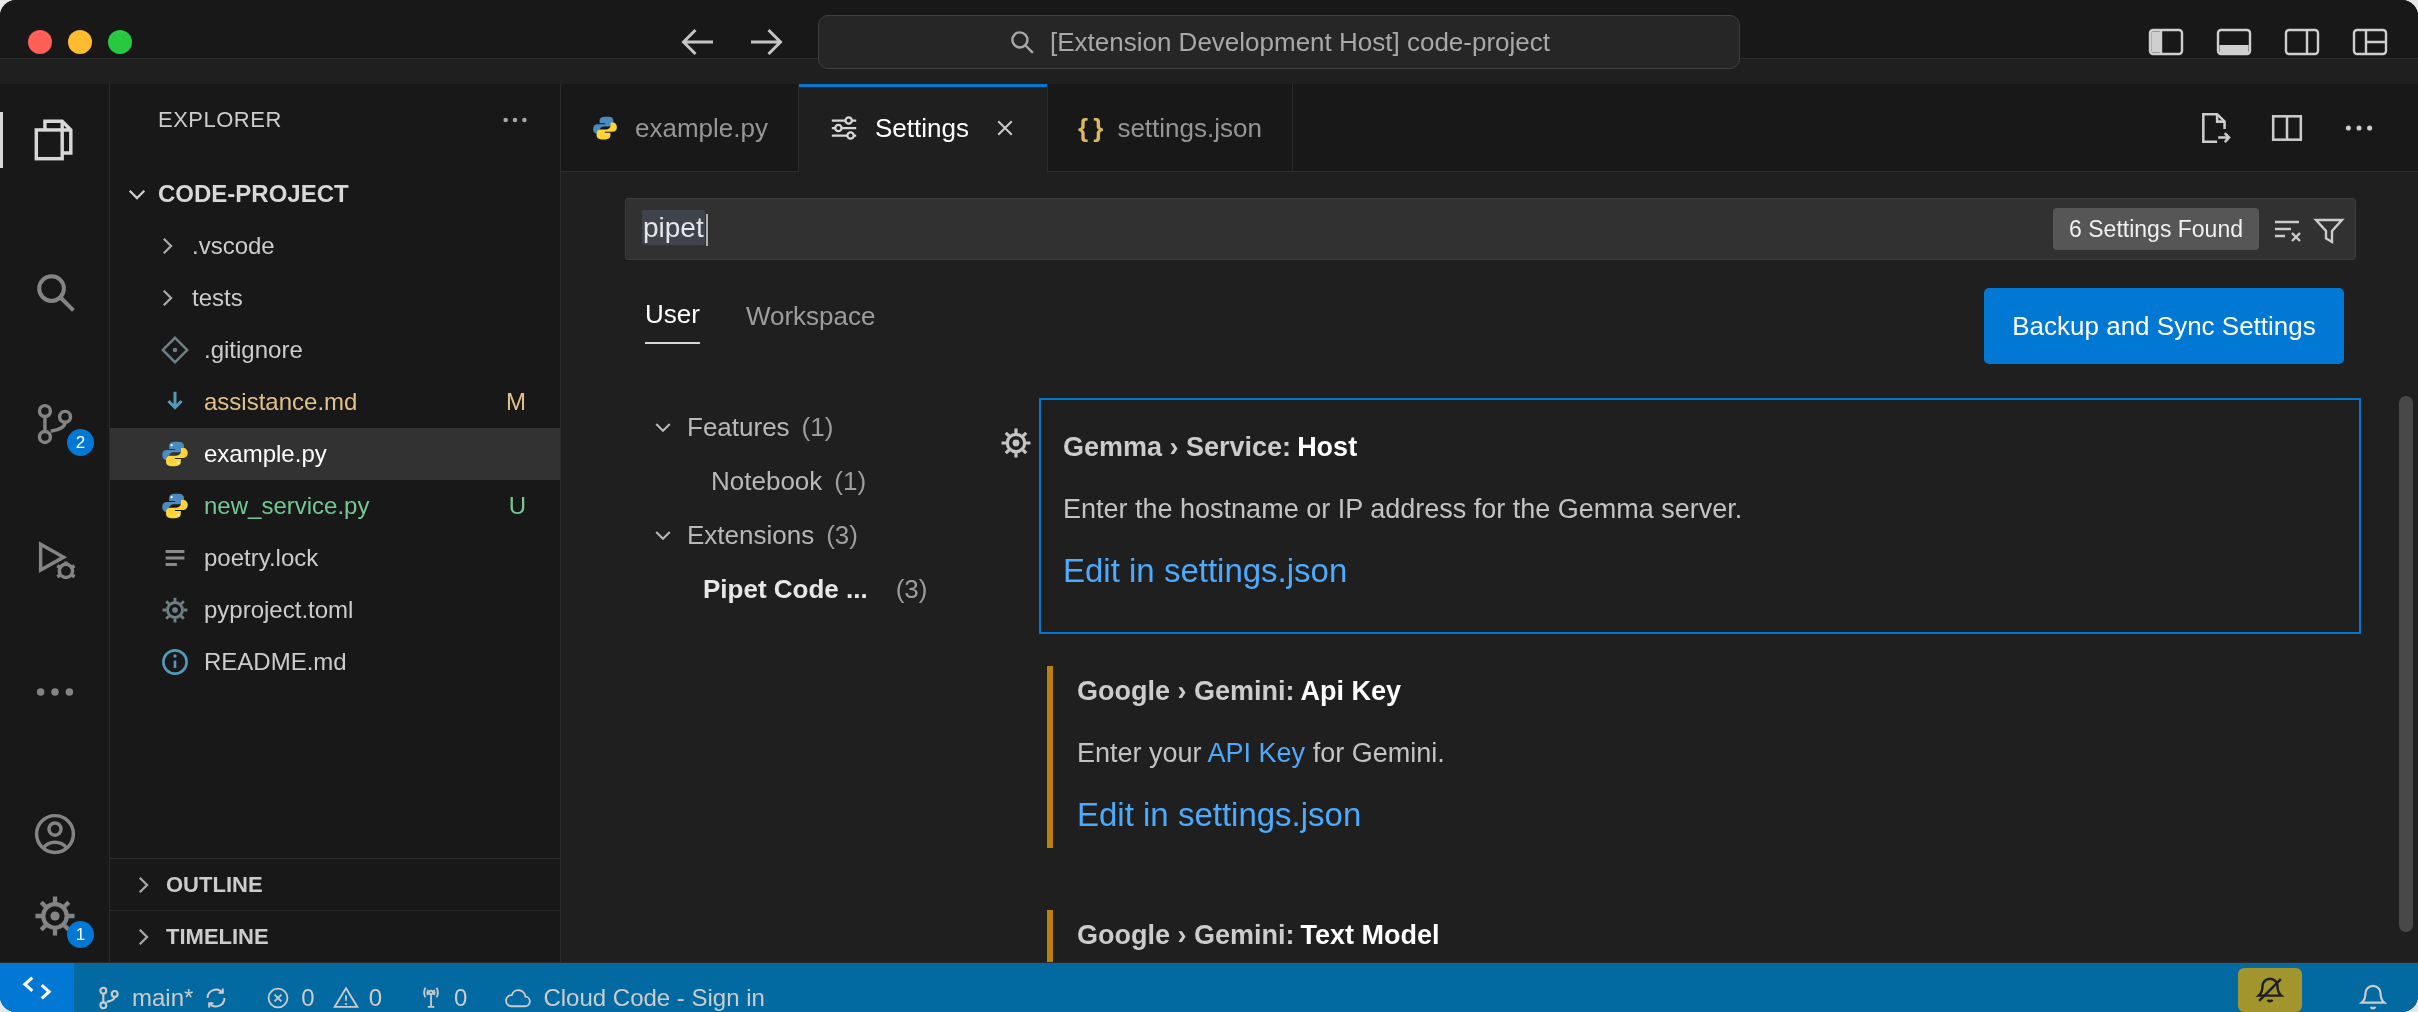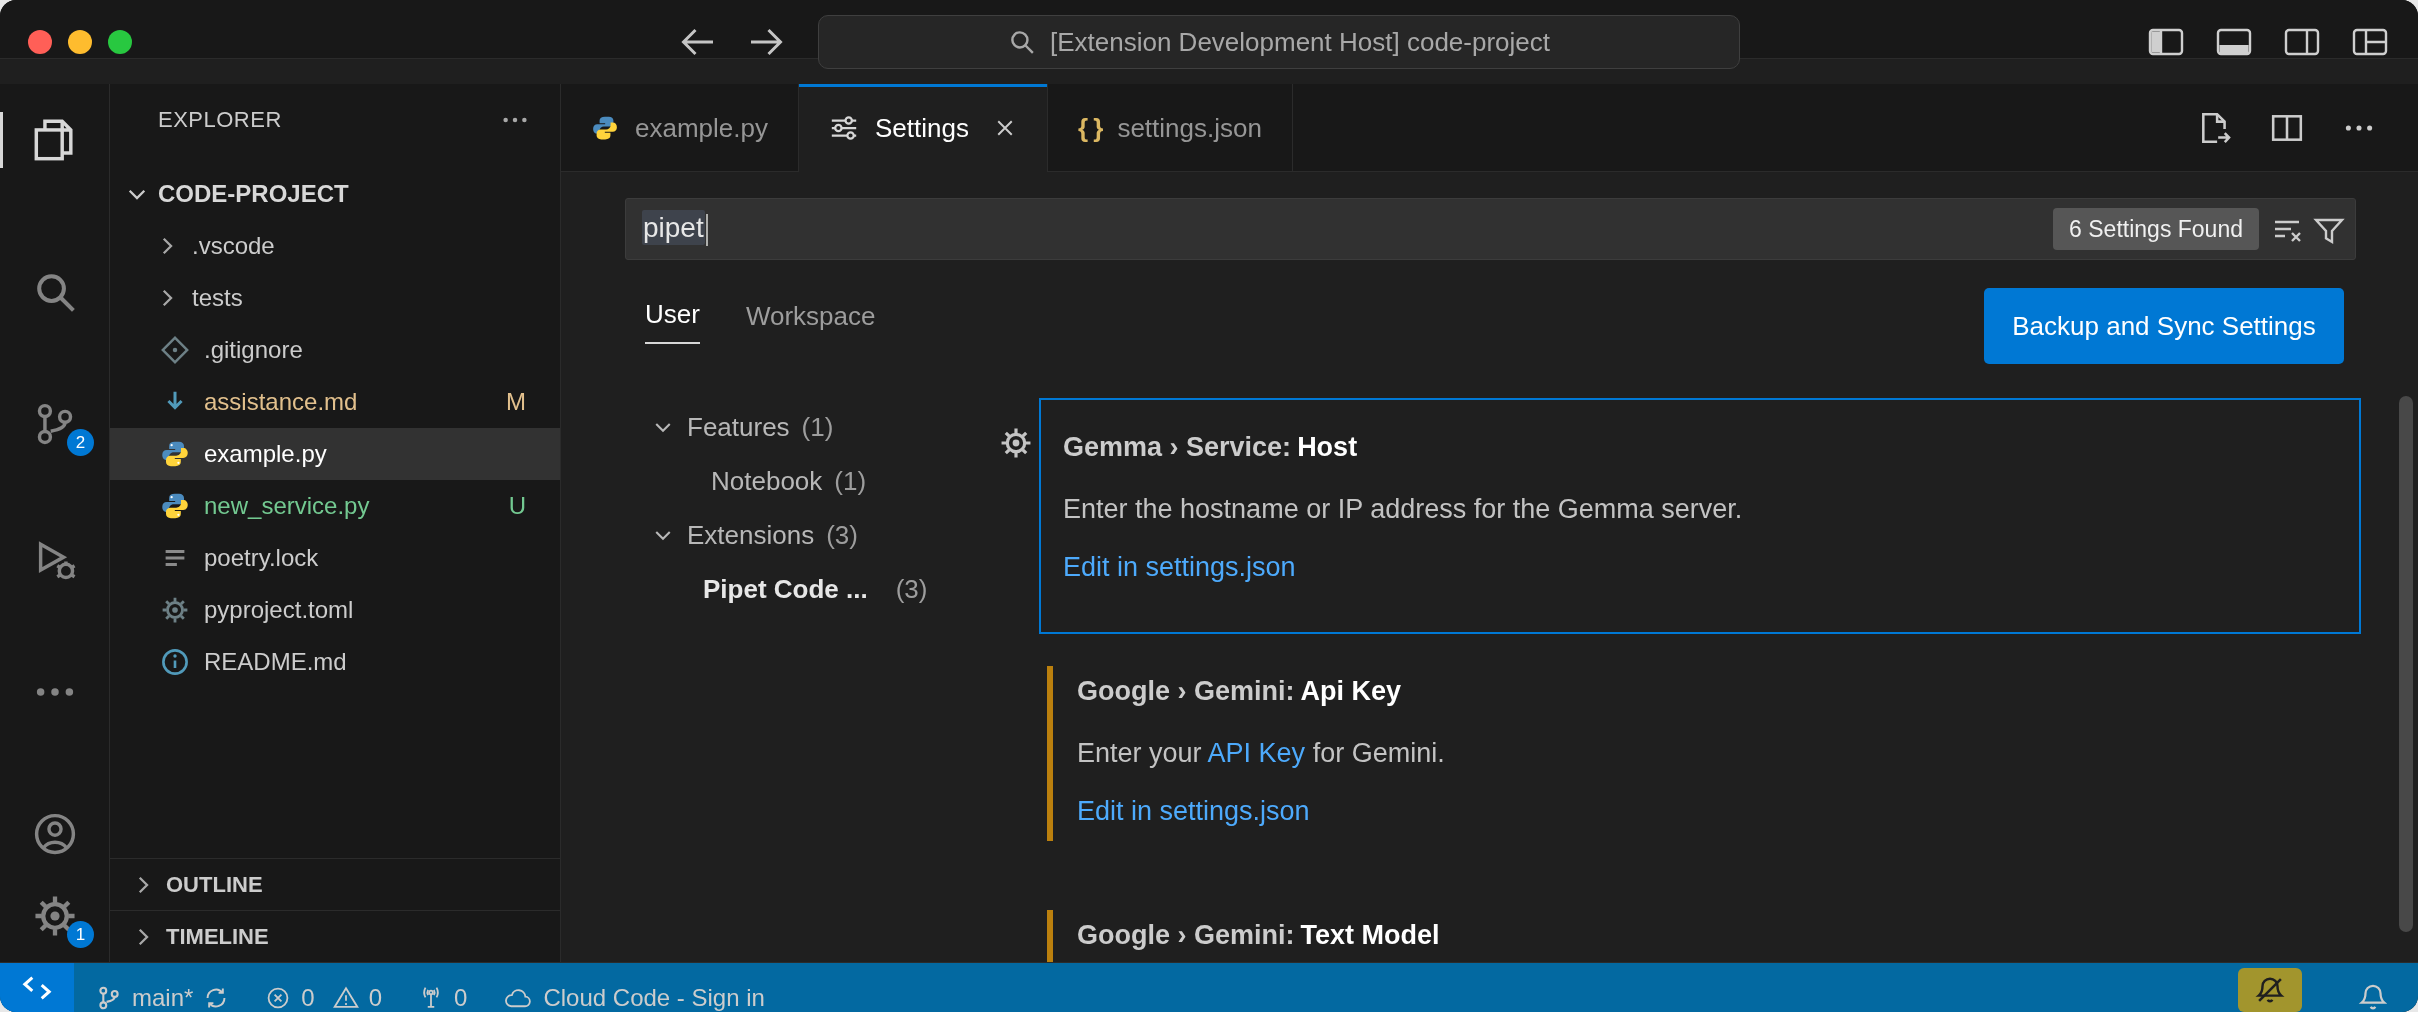--- a/index.html
+++ b/index.html
@@ -86,21 +86,21 @@
   .toc-chev { margin-right:12px; }
 
   .setting-gear { position:absolute; left:438px; top:254px; cursor:pointer; }
   .entry { position:absolute; }
   .entry.focused { border:2px solid #0078d4; padding:30px 22px; }
   .entry.modified { border-left:6px solid #bb800e; padding:8px 0 14px 24px; }
   .etitle { font-size:27px; line-height:34px; white-space:nowrap; }
   .ecat { color:#cccccc; font-weight:700; }
   .ename { color:#ffffff; font-weight:700; margin-left:6px; }
   .edesc { margin-top:28px; font-size:27px; color:#c3c3c3; line-height:34px; }
-  .elink { display:inline-block; margin-top:26px; font-size:27px; color:#4daafc; text-decoration:none; cursor:pointer;text-align:right; }
+  .elink { display:inline-block; margin-top:26px; font-size:33px; color:#4daafc; text-decoration:none; cursor:pointer;text-align:right; }
   .inline-link { color:#4daafc; cursor:pointer; }
   .scroll-thumb { position:absolute; right:5px; top:224px; width:14px; height:536px; background:rgba(121,121,121,.45); border-radius:7px; }
 
   
   .statusbar { position:absolute; left:0; right:0; bottom:0; height:50px; background:#0369a1; border-top:1px solid #2b2b2b; display:flex; align-items:flex-end; font-size:24px; color:#cccccc; }
   .remote { width:74px; height:100%; background:#0078d4; display:flex; align-items:center; justify-content:center; cursor:pointer; }
   .sitem { display:flex; align-items:center; gap:10px; margin-left:36px; cursor:pointer; white-space:nowrap; }
   .sitem.first { margin-left:22px; }
   .spacer { flex:1; }
   .dnd-box { width:64px; height:44px; background:#a2952d; border-radius:6px; display:flex; align-items:center; justify-content:center; cursor:pointer; margin-right:56px; }

